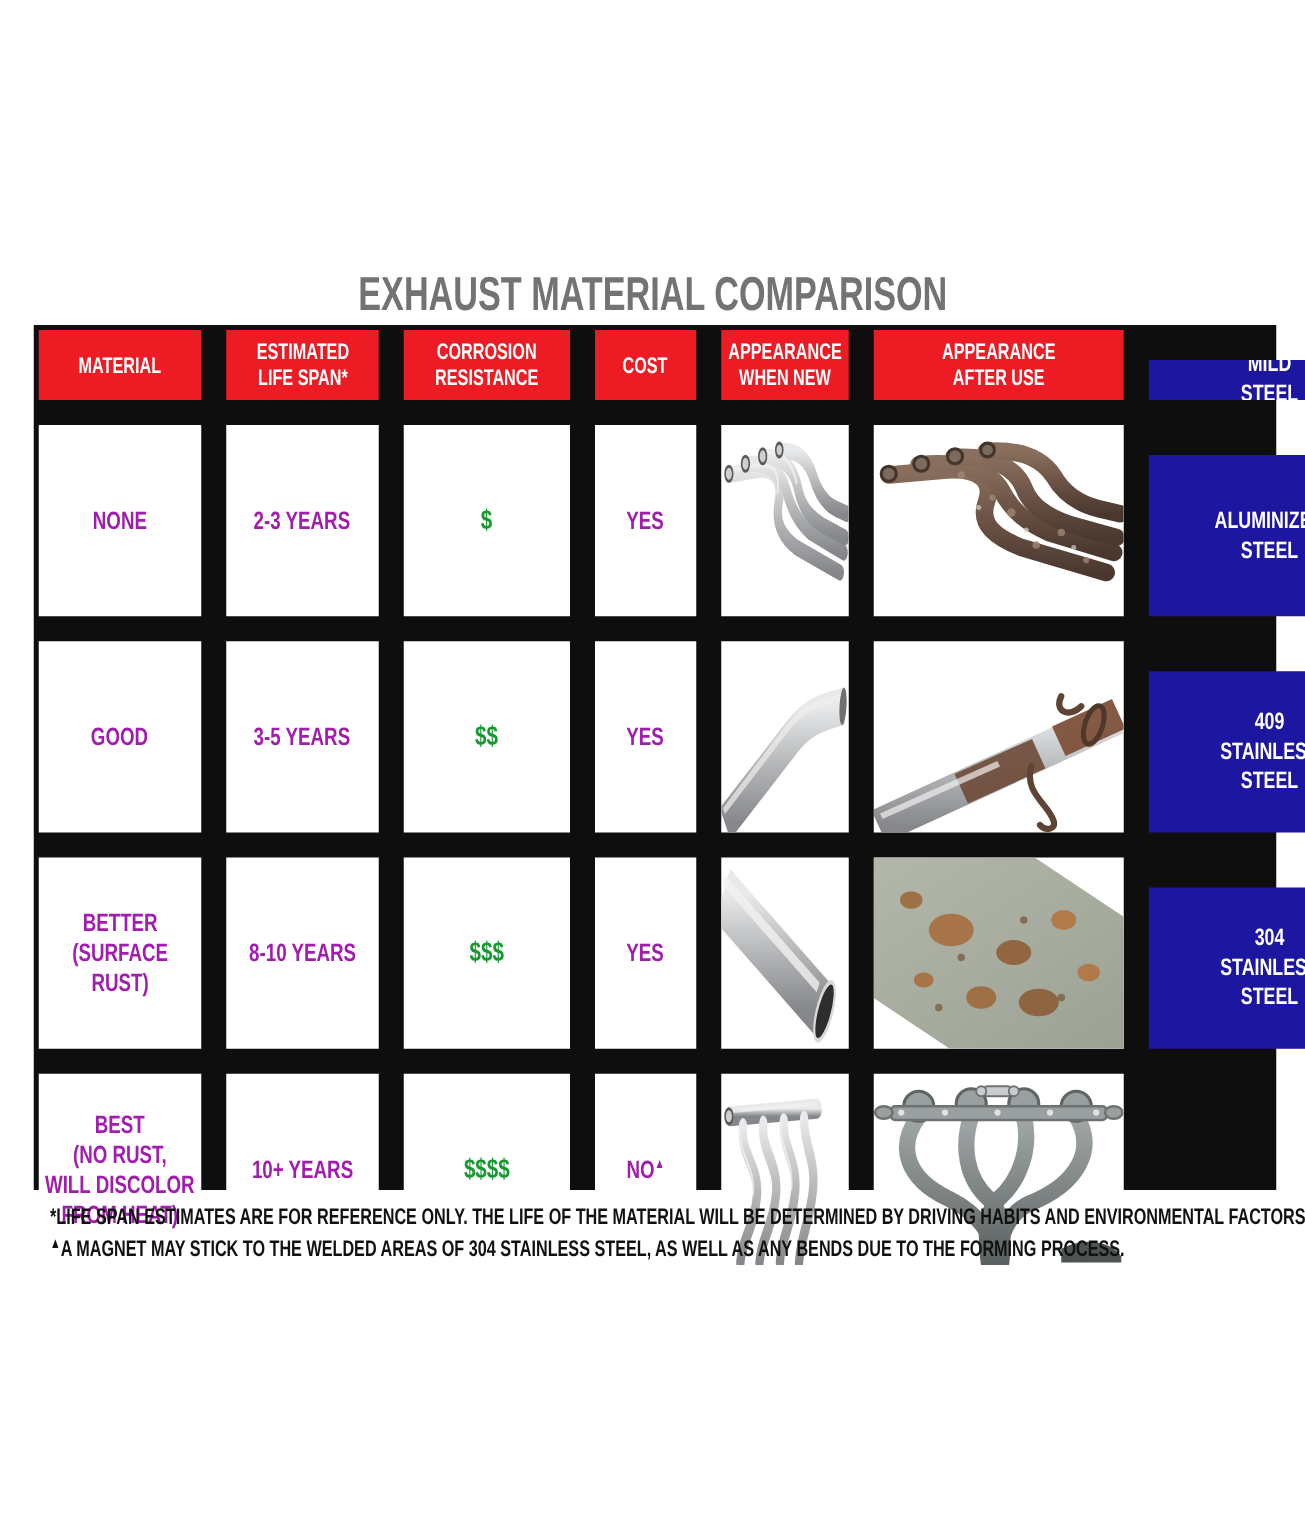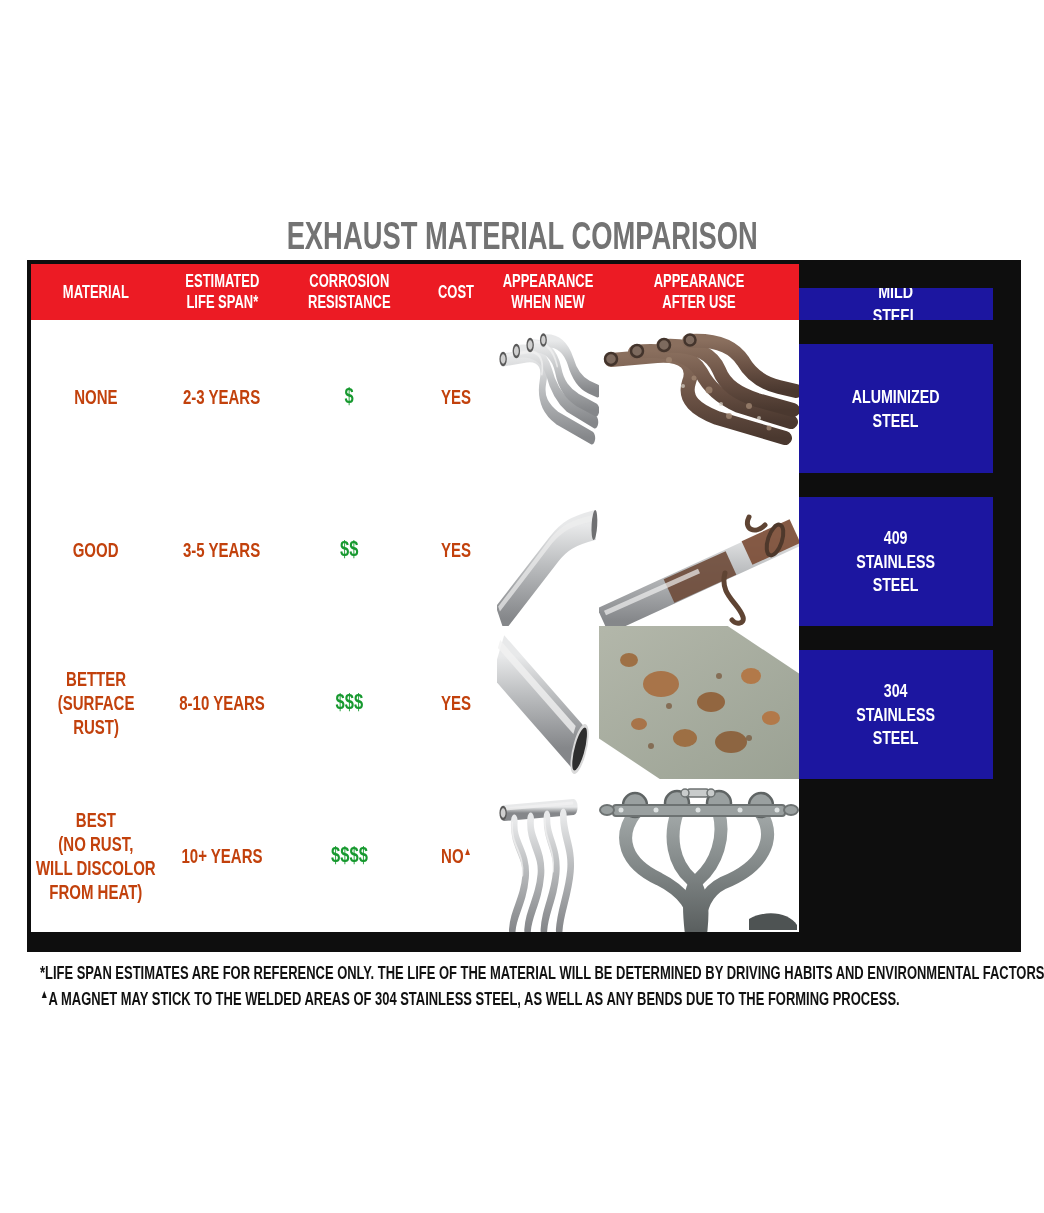--- a/index.html
+++ b/index.html
@@ -6,27 +6,27 @@
   body{
     width:1044px;height:1213px;position:relative;background:#ffffff;
     font-family:"Liberation Sans", sans-serif;color:#141414;overflow:hidden;
   }
   .cond{display:inline-block;transform:scaleX(0.72);transform-origin:50% 50%;
         white-space:pre;text-align:center;}
   .cond75{transform:scaleX(0.75);}
   .title{position:absolute;top:217px;left:0;width:100%;text-align:center;
          font-size:38px;font-weight:bold;color:#737373;line-height:1;}
   .tbl{position:absolute;left:27px;top:260px;width:994px;height:692px;
-       background:#0e0e0e;display:grid;box-sizing:border-box;padding:4px;gap:0;
+       background:#0e0e0e;display:grid;box-sizing:border-box;padding:4px;gap:20px;
        grid-template-columns:130px 122px 133px 81px 102px 200px 194px;
        grid-template-rows:56px 153px 153px 153px 153px;}
   .cell{display:flex;align-items:center;justify-content:center;text-align:center;overflow:hidden;}
   .hdr{background:#ec1b24;color:#ffffff;font-weight:bold;font-size:18px;line-height:1.15;}
   .mat{background:#1c16a0;color:#ffffff;font-weight:bold;font-size:19px;line-height:1.25;margin-top:24px;}
-  .val{background:#ffffff;color:#c2410c;font-weight:bold;font-size:20px;line-height:1.2;}
+  .val{background:#ffffff;color:#a21caf;font-weight:bold;font-size:20px;line-height:1.2;}
   .cost{color:#17992f;font-size:22px;}
   .img-cell{background:#ffffff;padding:0;}
   .img-cell svg{display:block;width:100%;height:100%;}
   sup.mark{font-size:11px;vertical-align:super;line-height:0;}
   .foot{position:absolute;left:40px;top:961px;width:990px;font-weight:bold;
         font-size:18px;line-height:1.44;color:#111111;}
   .foot .cond{transform-origin:0 50%;text-align:left;display:block;white-space:nowrap;}
   .foot sup.mark{font-size:12px;}
 </style>
 </head>

